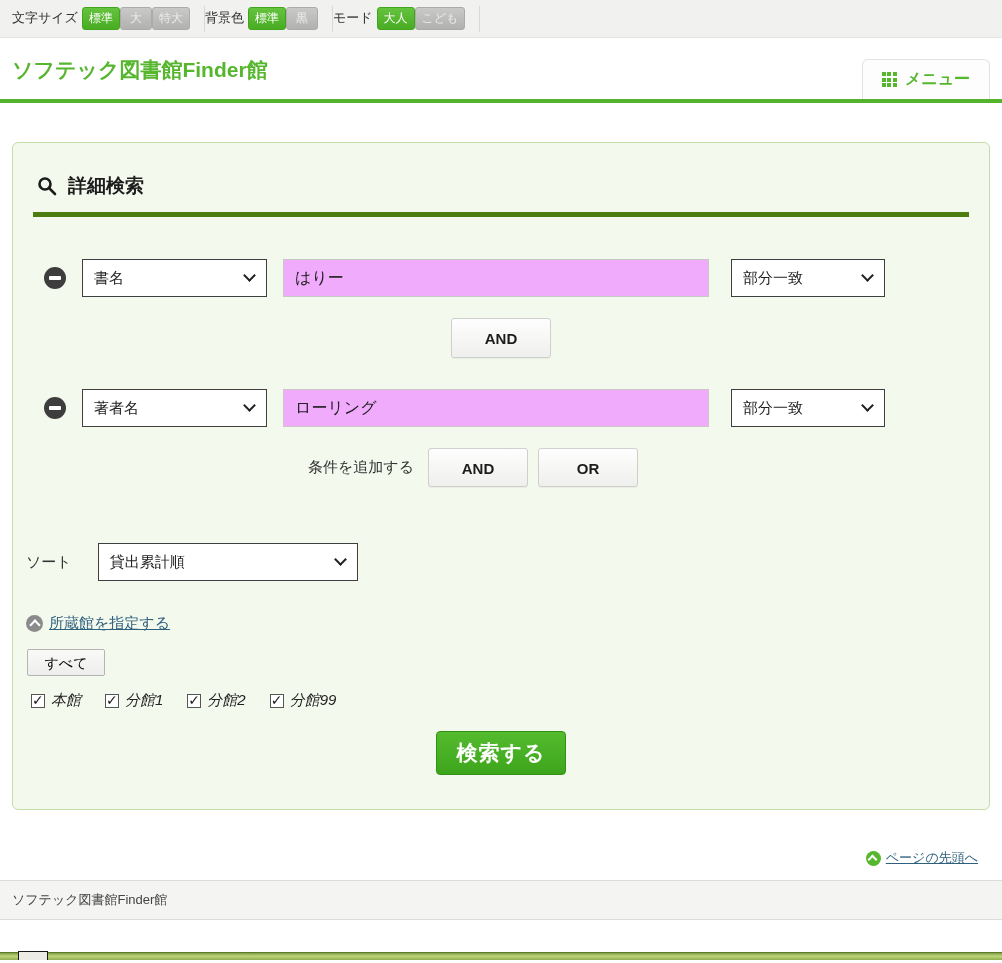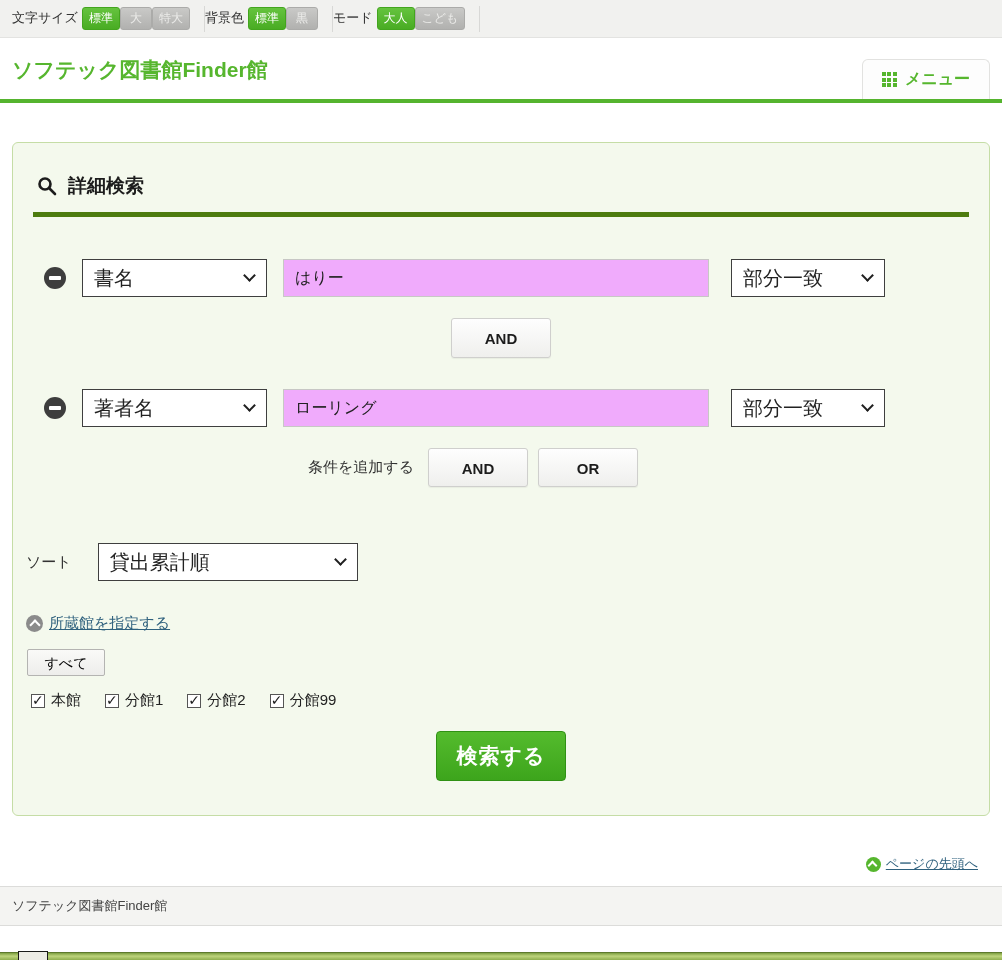--- a/index.html
+++ b/index.html
@@ -65,21 +65,21 @@
     width:22px; height:22px; border-radius:50%; background:#3d3d3d;
     position:relative; cursor:pointer; flex:0 0 auto;
   }
   .minus-icon::after {
     content:""; position:absolute; left:5px; top:9px; width:12px; height:3.5px;
     background:#fff; border-radius:1px;
   }
   .selectbox {
     height:38px; background:#fff; border:1px solid #3f3f3f;
     display:flex; align-items:center; justify-content:space-between;
-    padding:0 12px 0 11px; font-size:20px; color:#222; cursor:pointer;
+    padding:0 12px 0 11px; font-size:15px; color:#222; cursor:pointer;
   }
   .chev-down {
     width:9px; height:9px; border-right:2.5px solid #1f1f1f; border-bottom:2.5px solid #1f1f1f;
     transform:rotate(45deg); margin-top:-5px; flex:0 0 auto;
   }
   .sel-field { width:185px; margin-left:16px; }
   .sel-match { width:154px; margin-left:22px; }
   .textbox {
     width:426px; height:38px; margin-left:16px; border:1px solid #c7c7c5;
     background:#f0abfc; font-size:16px; padding:0 11px; color:#222;
@@ -110,33 +110,33 @@
   .circle-gray::after { left:4.5px; top:6px; }
   .link { color:#2e607d; text-decoration:underline; cursor:pointer; }
   .lib-toggle .link { font-size:15px; }
 
   .btn-all {
     width:78px; height:27px; margin:16px 0 0 2px; font-size:14px; font-weight:normal;
     line-height:25px; background:linear-gradient(#fafaf8,#ededeb); border:1px solid #b4b4b2;
     border-radius:2px; text-align:center; cursor:pointer;
   }
 
-  .lib-checks { display:flex; align-items:center; gap:24px; margin:15px 0 0 6px; }
+  .lib-checks { display:flex; align-items:center; gap:24px; margin:15px 0 0 6px;font-style:italic; }
   .lib-item { display:flex; align-items:center; gap:6px; font-size:15px; color:#222; }
   .checkbox {
     width:14px; height:14px; background:#fff; border:1px solid #555;
     position:relative; display:inline-block; cursor:pointer; flex:0 0 auto;
   }
   .checkbox.checked::after {
     content:"\2713"; position:absolute; left:0px; top:-3px;
     font-size:14px; font-weight:bold; color:#1a1a1a;
   }
 
   .submit-btn {
-    display:block; width:130px; height:50px; margin:21px auto 0;
+    display:block; width:130px; height:44px; margin:21px auto 0;
     background:linear-gradient(#54bb2d,#3da51c); border:1px solid #2f9114;
     border-radius:4px; color:#fff; font-size:21px; font-weight:bold;
     font-family:inherit; cursor:pointer; letter-spacing:1px;
   }
 
   
   .pagetop-row { display:flex; justify-content:flex-end; align-items:center; gap:5px;
     margin:39px 12px 0 0; }
   .circle-green { width:15px; height:15px; background:#56b62e; }
   .circle-green::after { left:3.5px; top:5px; width:5px; height:5px; }

